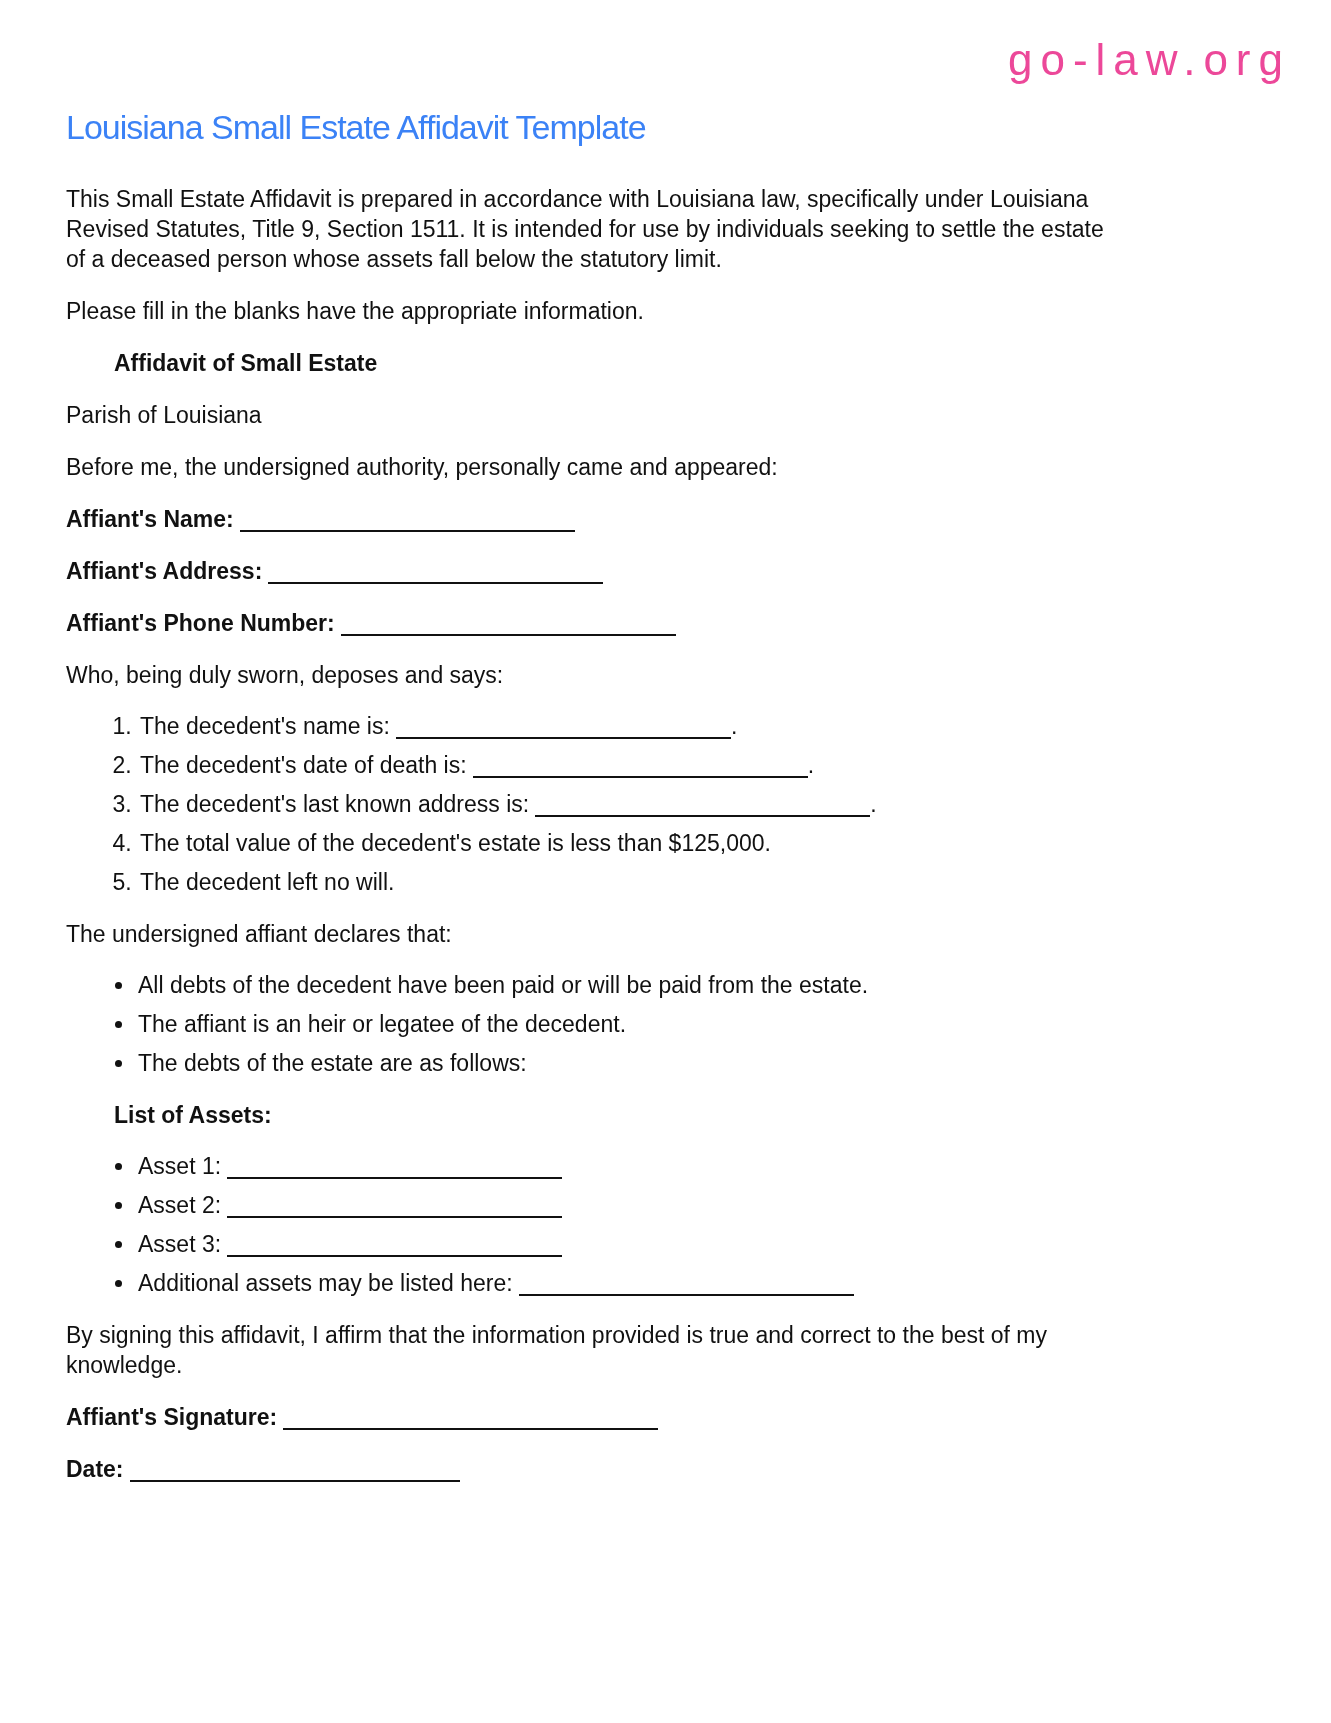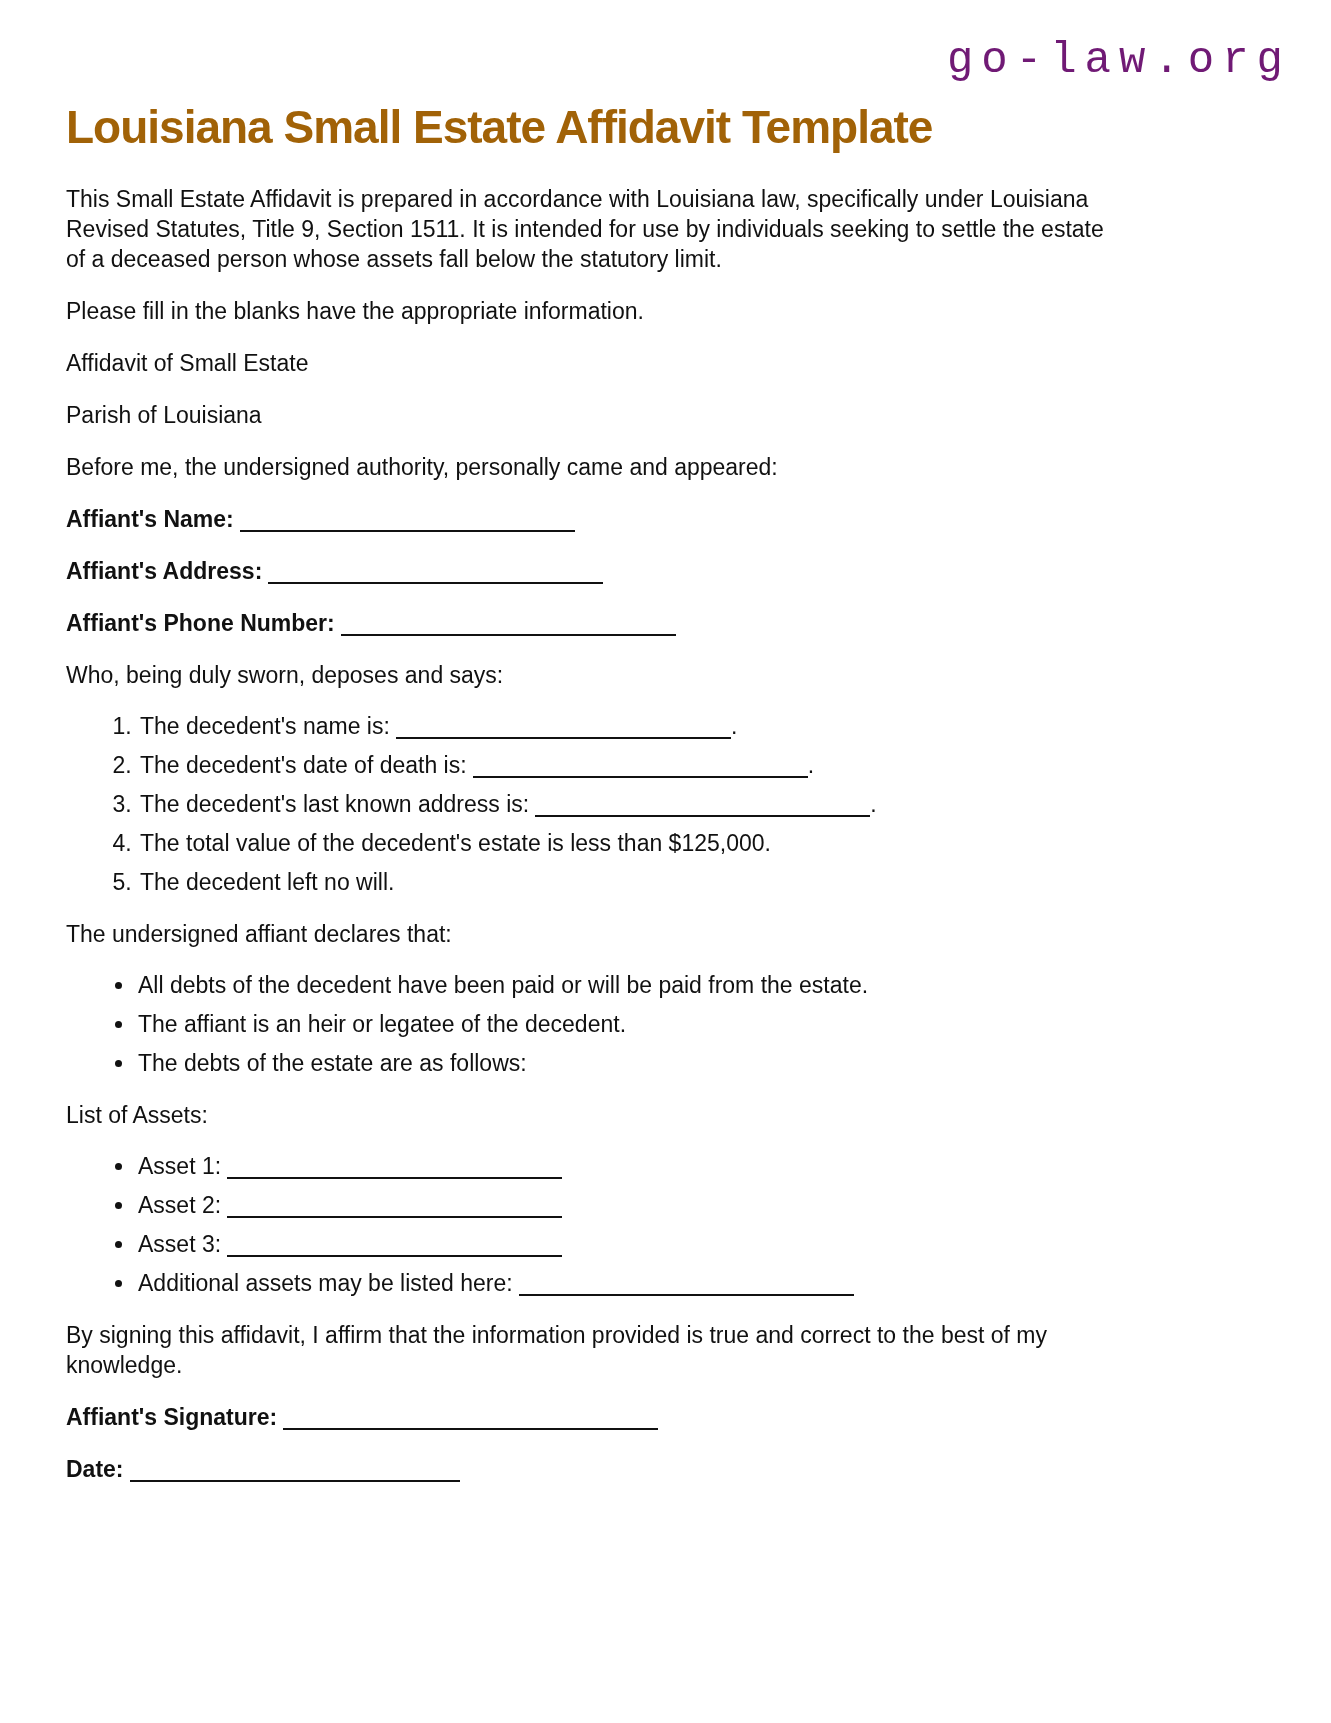--- a/index.html
+++ b/index.html
@@ -7,37 +7,37 @@
     width: 1331px; min-height: 1723px;
     color: #111111;
     font-family: "Liberation Sans", sans-serif;
     font-size: 23px; line-height: 30px;
     -webkit-font-smoothing: antialiased;
   }
   .page { padding: 30px 40px 60px 66px; box-sizing: border-box; }
 
   .logo {
     text-align: right;
-    font-family: Liberation Mono, monospace;
+    font-family: Liberation Sans, sans-serif;
     font-size: 44px; line-height: 48px;
     letter-spacing: 8px;
-    font-weight: 400; color: #701a75;
+    font-weight: 400; color: #ec4899;
     margin: 6px 0 0 0;
   }
 
   h1.title {
-    font-size: 46px; line-height: 58px;
-    font-weight: bold; letter-spacing: -1px;
+    font-size: 34px; line-height: 58px;
+    font-weight: normal; letter-spacing: -1px;
     max-width: 920px;
     margin: 14px 0 28px 0;
-    color: #a16207;
+    color: #3b82f6;
   }
 
   p { margin: 22px 0; max-width: 1050px; }
-  .b { font-weight: normal; }
+  .b { font-weight: bold; margin-left: 48px; }
   strong { font-weight: bold; margin-top: 6px; }
 
   ol, ul { margin: 22px 0; max-width: 1050px; }
   ol { padding-left: 62px; }
   ul { padding-left: 60px; }
   li { margin: 10px; padding-left: 2px; line-height: 29px; }
 
   .blank {
     display: inline-block;
     height: 22px;

